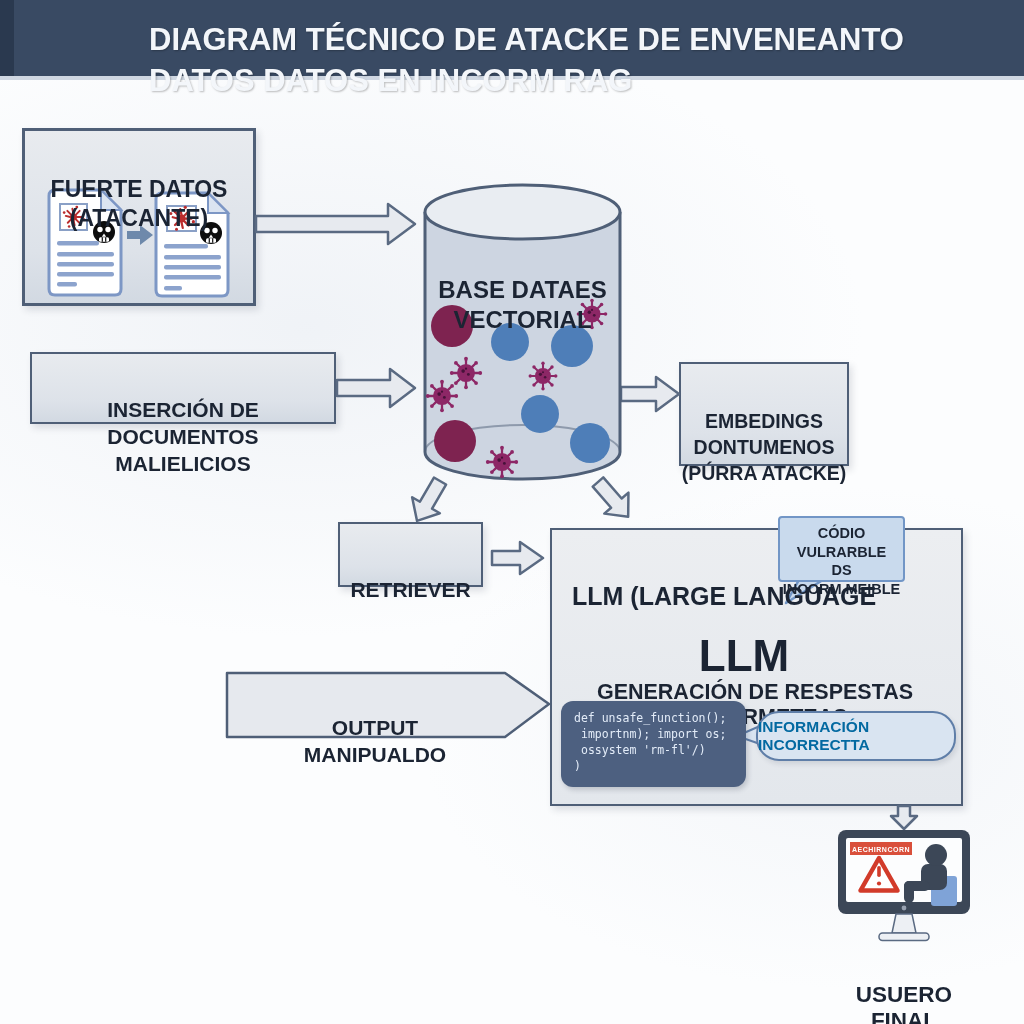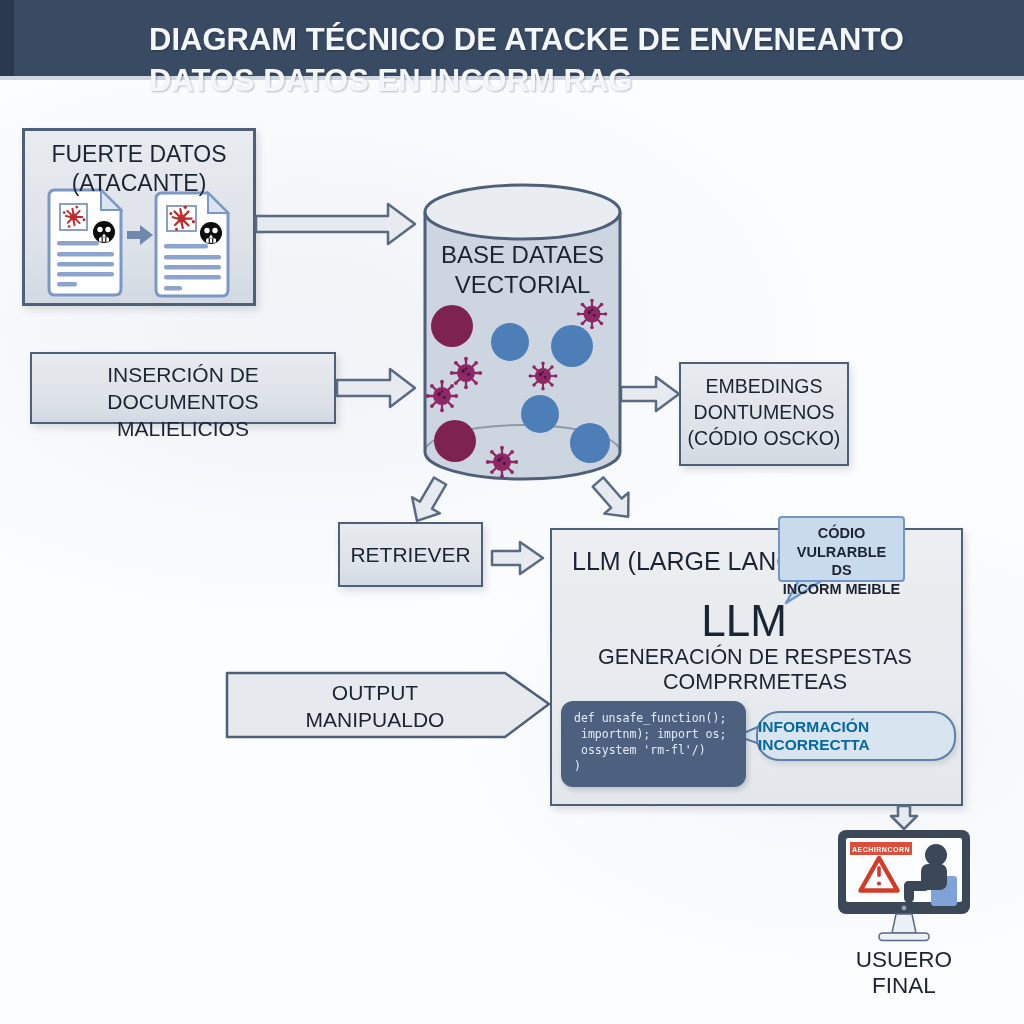--- a/index.html
+++ b/index.html
@@ -12,21 +12,21 @@
       #fcfdfe;
   }
   
   .header{position:absolute;left:0;top:0;width:1024px;height:80px;background:#394a63;border-bottom:4px solid #cfd7e2;box-sizing:border-box;padding-left:43px;}
   .header .strip{position:absolute;left:0;top:0;width:14px;height:100%;background:#2a394f;}
   .title{position:absolute;left:149px;top:19px;color:#f3f6fa;font-weight:bold;font-size:31px;line-height:41px;text-shadow:1px 1px 2px rgba(0,0,0,.25);}
   
   .box{position:absolute;box-sizing:border-box;border:2.5px solid #4f5f77;
        background:linear-gradient(180deg,#e8ebef 0%,#dde2e9 70%,#d2d9e2 100%);
        box-shadow:3px 4px 7px rgba(40,50,70,.14);}
-  .lbl{position:absolute;font-weight:normal;color:#1b2433;text-align:center;z-index:3;}
+  .lbl{position:absolute;font-weight:bold;color:#1b2433;text-align:center;z-index:3;margin-top:35px;}
   .shapes{position:absolute;left:0;top:0;z-index:2;pointer-events:none;}
   .boxes{position:absolute;left:0;top:0;z-index:1;}
   
   .bubble1{position:absolute;left:778px;top:516px;width:127px;height:66px;z-index:3;
     background:#c9daed;border:2.5px solid #7296c6;border-radius:4px;
     font-size:14.5px;line-height:18.5px;font-weight:bold;color:#1b2433;text-align:center;
     padding-top:6px;box-sizing:border-box;}
   .bubble2{position:absolute;left:756px;top:711px;width:196px;height:46px;z-index:3;
     background:#d9e4f1;border:2px solid #5f7ea8;border-radius:23px;
     display:flex;align-items:center;justify-content:center;
@@ -220,21 +220,21 @@
   </div>
 
   <div class="lbl" style="left:425px;top:240px;width:195px;font-size:24px;line-height:30px;">
     <div>BASE DATAES</div>
     <div>VECTORIAL</div>
   </div>
 
   <div class="lbl" style="left:679px;top:373px;width:170px;font-size:19.5px;line-height:26px;">
     <div>EMBEDINGS</div>
     <div>DONTUMENOS</div>
-    <div>(CÓDIO OSCKO)</div>
+    <div>(PÚRRA ATACKE)</div>
   </div>
 
   <div class="lbl" style="left:338px;top:543px;width:145px;font-size:21px;">RETRIEVER</div>
 
   <div class="lbl" style="left:572px;top:547px;width:330px;text-align:left;font-size:25px;">LLM (LARGE LANGUAGE</div>
   <div class="lbl" style="left:550px;top:596px;width:388px;font-size:44px;">LLM</div>
   <div class="lbl" style="left:553px;top:645px;width:404px;font-size:21.5px;">GENERACIÓN DE RESPESTAS COMPRRMETEAS</div>
 
   <div class="bubble1">
     <div>CÓDIO VULRARBLE</div>

